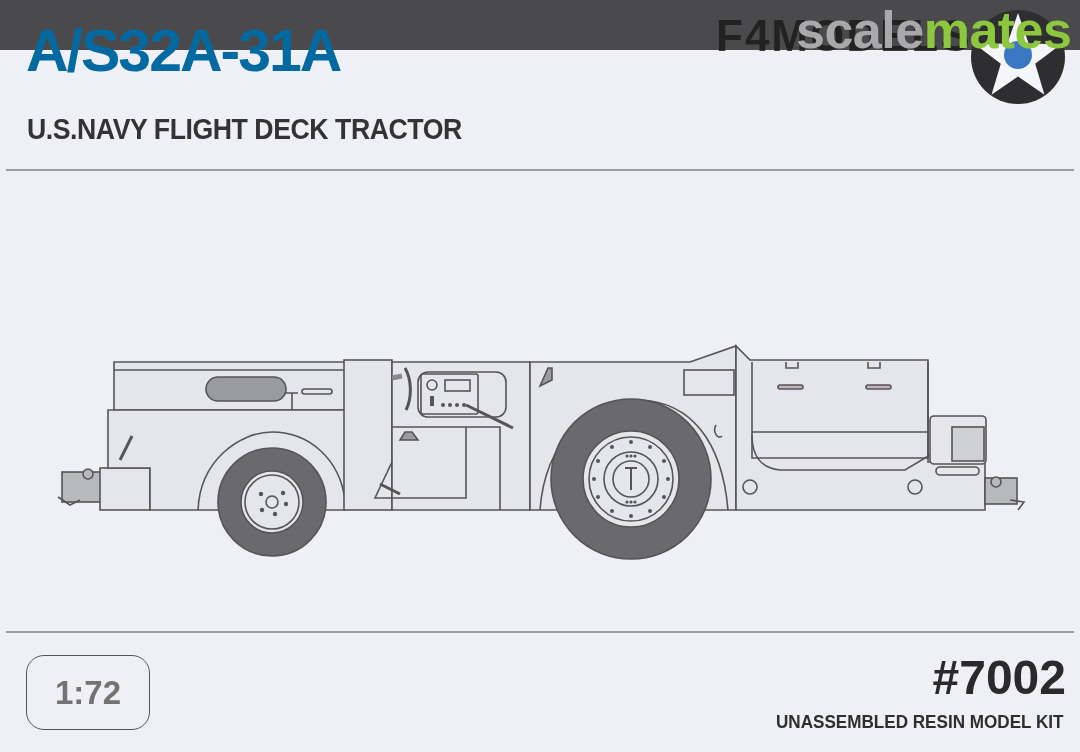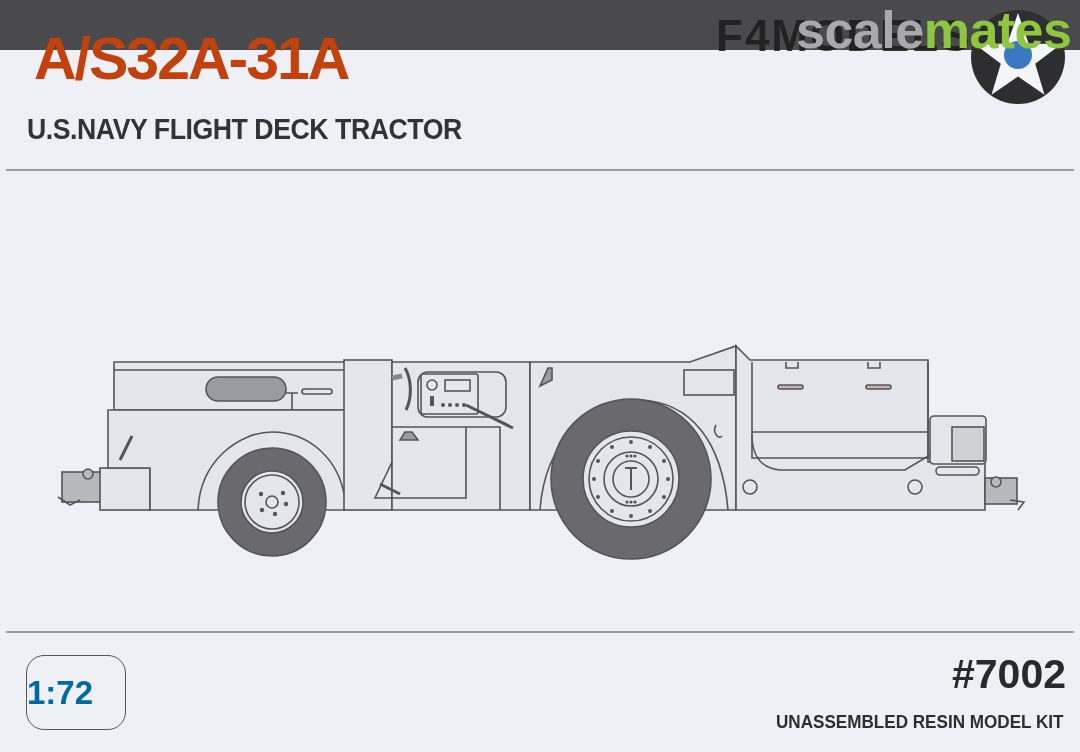--- a/index.html
+++ b/index.html
@@ -7,22 +7,22 @@
       width: 1080px; height: 752px; overflow: hidden; position: relative;
       background: #eef0f5;
       font-family: "Liberation Sans", sans-serif;
     }
     .topbar {
       position: absolute; left: 0; top: 0; width: 1080px; height: 50px;
       background: #4a4a4c; z-index: 1;
     }
     .title-main {
       position: absolute; left: 26px; top: 22px; z-index: 2;
-      font-size: 59px; font-weight: bold; color: #c2410c;
-      letter-spacing: -2px; line-height: 1; margin: 8px;
+      font-size: 59px; font-weight: bold; color: #0369a1;
+      letter-spacing: -2px; line-height: 1; margin: 0;
       font-family: "Liberation Sans", sans-serif;
     }
     .title-sub {
       position: absolute; left: 27px; top: 115px; z-index: 2;
       font-size: 29px; font-weight: bold; color: #333335;
       letter-spacing: -0.5px; line-height: 1;
       transform: scaleX(0.92); transform-origin: left;
     }
     .brand-back {
       position: absolute; left: 716px; top: 14px; z-index: 2;
@@ -34,28 +34,28 @@
       font-size: 52px; font-weight: bold; line-height: 1; letter-spacing: -0.5px;
     }
     .watermark .w1 { color: #a9a9ab; }
     .watermark .w2 { color: #8dc63f; }
     .roundel { position: absolute; left: 962px; top: 5px; z-index: 2; }
     .rule { position: absolute; left: 6px; height: 2px; background: #9a9ca2; width: 1068px; }
     .rule.top { top: 169px; }
     .rule.bottom { top: 631px; }
     .drawing { position: absolute; left: 0; top: 330px; }
     .scale-box {
-      position: absolute; left: 26px; top: 655px; width: 100px; height: 75px;
+      position: absolute; left: 26px; top: 655px; width: 124px; height: 75px;
       border: 1.5px solid #555; border-radius: 18px; box-sizing: border-box;
-      display: flex; align-items: center; 
-      font-size: 33px; font-weight: bold; color: #0369a1;
+      display: flex; align-items: center; justify-content: center;
+      font-size: 33px; font-weight: bold; color: #737373;
     }
     .kitnum {
       position: absolute; right: 14px; top: 654px;
-      font-size: 41px; font-weight: bold; color: #2a2a2c; line-height: 1;
+      font-size: 48px; font-weight: bold; color: #2a2a2c; line-height: 1;
     }
     .kitdesc {
       position: absolute; right: 16px; top: 712px;
       font-size: 19px; font-weight: bold; color: #2e2e30; line-height: 1;
       transform: scaleX(0.9); transform-origin: right;
     }
   </style>
 </head>
 <body>
 

